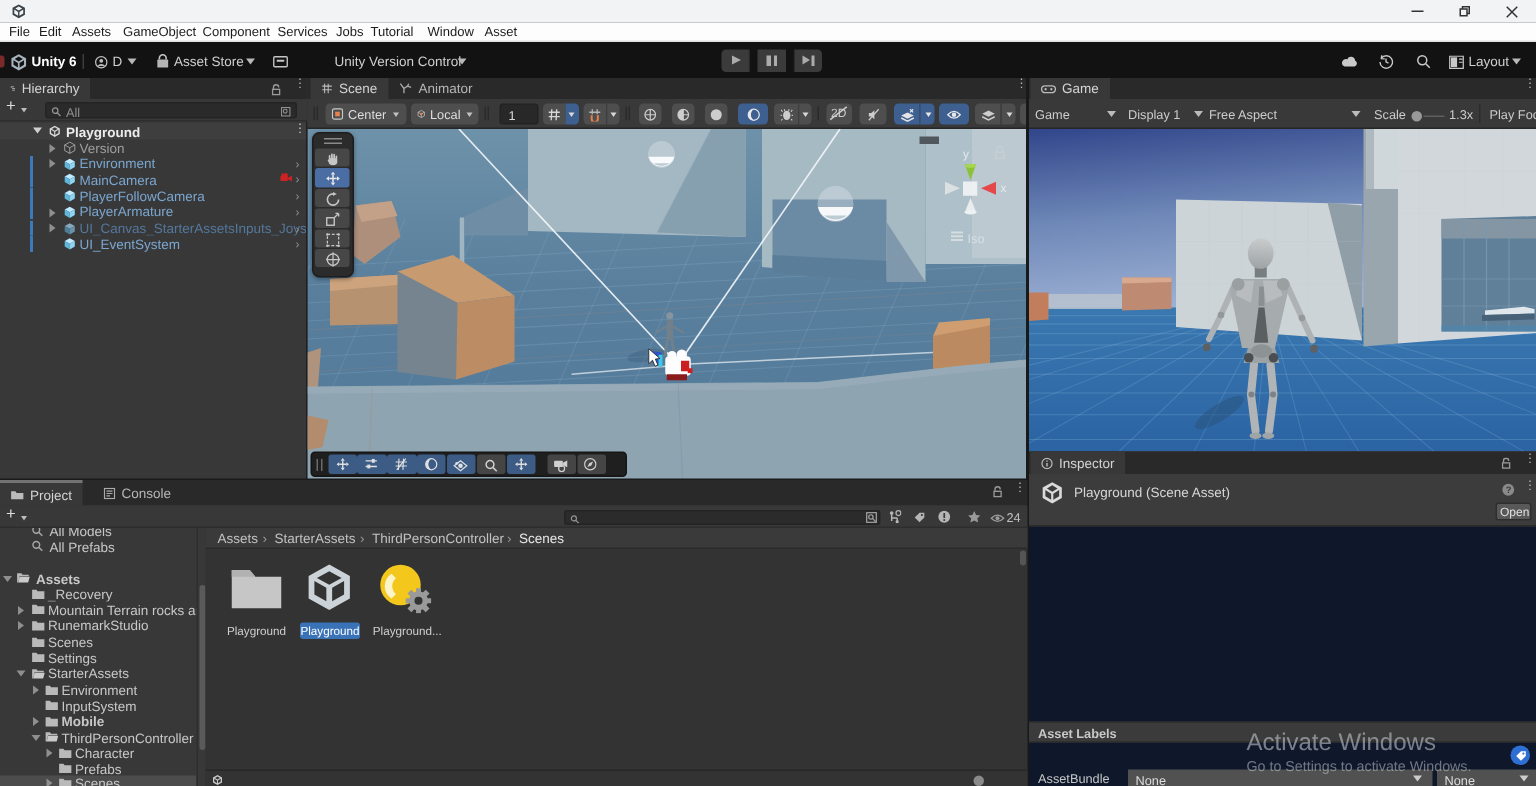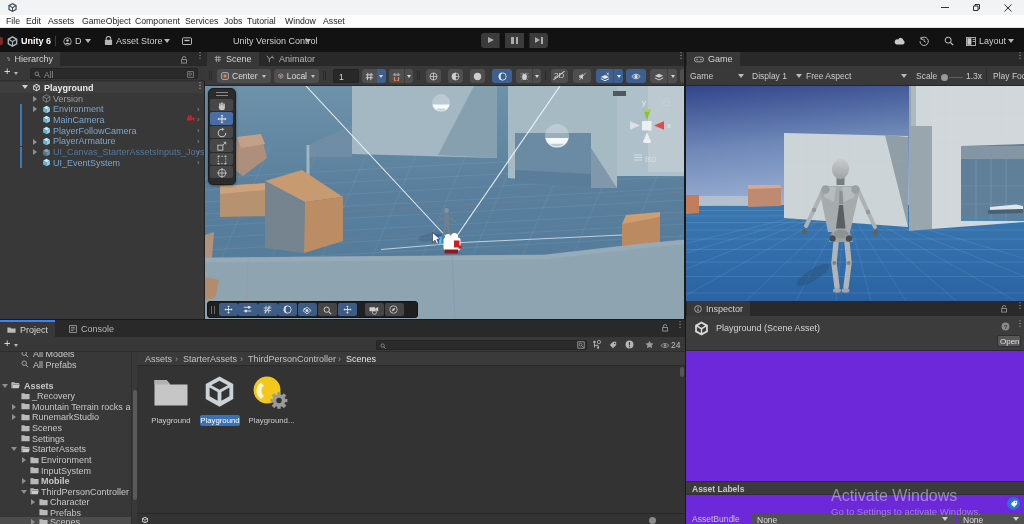--- a/index.html
+++ b/index.html
@@ -60,21 +60,21 @@
   <svg class="abs" style="left:104px;top:8px" width="9" height="10" viewBox="0 0 10 11">
       <path d="M2.5 4 L2.5 3 A2.5 2.5 0 0 1 7.5 3 L7.5 4" fill="none" stroke="#c5c5c5" stroke-width="1.2"></path>
       <rect x="1" y="4" width="8" height="6" rx="0.5" fill="#b5b5b5"></rect>
     </svg>
   <div class="abs" style="left:116px;top:8px;font-size:9px;color:#cfcfcf">Asset Store</div>
   <div class="abs" style="left:164px;top:11px;width:0;height:0;border-left:3px solid transparent;border-right:3px solid transparent;border-top:4px solid #b8b8b8"></div>
   <svg class="abs" style="left:182px;top:9px" width="10" height="9" viewBox="0 0 12 10">
       <rect x="0.6" y="0.6" width="10.8" height="8" rx="0.8" fill="none" stroke="#c5c5c5" stroke-width="1.1"></rect>
       <rect x="3" y="3" width="6" height="1.6" fill="#c5c5c5"></rect>
     </svg>
-  <div class="abs" style="left:233px;top:8px;font-size:9px;color:#cfcfcf">Unity Version Control</div>
+  <div class="abs" style="left:223px;top:8px;font-size:9px;color:#cfcfcf">Unity Version Control</div>
   <div class="abs" style="left:305px;top:11px;width:0;height:0;border-left:3px solid transparent;border-right:3px solid transparent;border-top:4px solid #b8b8b8"></div>
 
   <div class="abs" style="left:481px;top:5px;width:19px;height:15px;background:#3b3b3b;border-radius:3px 0 0 3px;border-right:1px solid #2a2a2a">
     <div class="abs" style="left:7px;top:4px;width:0;height:0;border-top:3.5px solid transparent;border-bottom:3.5px solid transparent;border-left:6px solid #ababab"></div>
   </div>
   <div class="abs" style="left:505px;top:5px;width:19px;height:15px;background:#3b3b3b">
     <div class="abs" style="left:6px;top:4px;width:2.5px;height:7px;background:#ababab"></div>
     <div class="abs" style="left:10.5px;top:4px;width:2.5px;height:7px;background:#ababab"></div>
   </div>
   <div class="abs" style="left:529px;top:5px;width:19px;height:15px;background:#3b3b3b;border-radius:0 3px 3px 0;border-left:1px solid #2a2a2a">
@@ -695,21 +695,21 @@
         <circle cx="5" cy="5" r="4.2" fill="none" stroke="#bbb" stroke-width="1"></circle>
         <path d="M5 4.5 V7.5 M5 2.5 V3.5" stroke="#bbb" stroke-width="1.2"></path>
       </svg>Inspector
   </div>
   <svg class="abs" style="left:315px;top:4px" width="7" height="8" viewBox="0 0 8 9">
       <path d="M1.5 4 L1.5 2.5 A2 2 0 0 1 5.5 2.5" fill="none" stroke="#9a9a9a" stroke-width="1"></path>
       <rect x="0.8" y="4" width="5.4" height="4" fill="none" stroke="#9a9a9a"></rect>
     </svg>
   <div class="abs dots3" style="left:330px;top:2.5px">⋮</div>
 </div>
-<div class="abs" style="left:686px;top:316px;width:338px;height:208px;background:#6d28d9">
+<div class="abs" style="left:686px;top:316px;width:338px;height:208px;background:#0f172a">
   <div class="abs" style="left:0;top:0;width:338px;height:35px;background:#3c3c3c;border-bottom:1px solid #2a2a2a">
     <svg class="abs" style="left:7px;top:4px" width="17" height="17" viewBox="0 0 24 24">
         <path fill-rule="evenodd" fill="#dadada" d="M12 2 L21 7 L21 17 L12 22 L3 17 L3 7 Z M12 5 L7 8 L12 11 L17 8 Z M5.5 9.5 L11 13 L11 18.5 L5.5 15.2 Z M18.5 9.5 L13 13 L13 18.5 L18.5 15.2 Z"></path>
       </svg>
     <div class="abs" style="left:30px;top:7px;font-size:9px;color:#d6d6d6">Playground (Scene Asset)</div>
     <svg class="abs" style="left:315px;top:6px" width="9" height="9" viewBox="0 0 11 11">
         <circle cx="5.5" cy="5.5" r="4.8" fill="#8a8a8a"></circle>
         <text x="3.4" y="8" font-size="7.5" fill="#383838" font-family="Liberation Sans,sans-serif" font-weight="bold">?</text>
       </svg>
     <div class="abs dots3" style="left:330px;top:6px">⋮</div>
@@ -735,21 +735,21 @@
 <div class="abs" style="left:831px;top:506px;font-size:9.5px;color:rgba(208,214,219,0.5)">Go to Settings to activate Windows.</div>
 <div class="abs" style="left:1007px;top:497px;width:13px;height:13px;border-radius:50%;background:#2e6fd4">
   <svg class="abs" style="left:2.5px;top:2.5px" width="8" height="8" viewBox="0 0 10 10">
       <path d="M1 5 L5 1 L9 1 L9 5 L5 9 Z" fill="#fff"></path>
       <circle cx="7" cy="3" r="0.9" fill="#2e6fd4"></circle>
     </svg>
 </div>
 
 <div class="abs" style="left:0;top:319px;width:686px;height:1px;background:#1a1a1a"></div>
 <div class="abs tabbar" style="left:0;top:320px;width:685px;height:17px">
-  <div class="tab" style="left:0;border-top:2px solid #3b82f6">
+  <div class="tab" style="left:0;border-top:2px solid #737373">
     <svg width="9" height="8" viewBox="0 0 11 9">
         <path d="M0.5 1.5 H4 L5 2.8 H10.5 V8 H0.5 Z" fill="#bbb"></path>
       </svg>Project
   </div>
   <div class="itab" style="left:63px">
     <svg width="8" height="8" viewBox="0 0 10 10">
         <rect x="0.8" y="0.8" width="8.4" height="8.4" fill="none" stroke="#aaa"></rect>
         <path d="M2.5 3 H7.5 M2.5 5 H7.5 M2.5 7 H5.5" stroke="#aaa" stroke-width="0.9"></path>
       </svg>Console
   </div>

